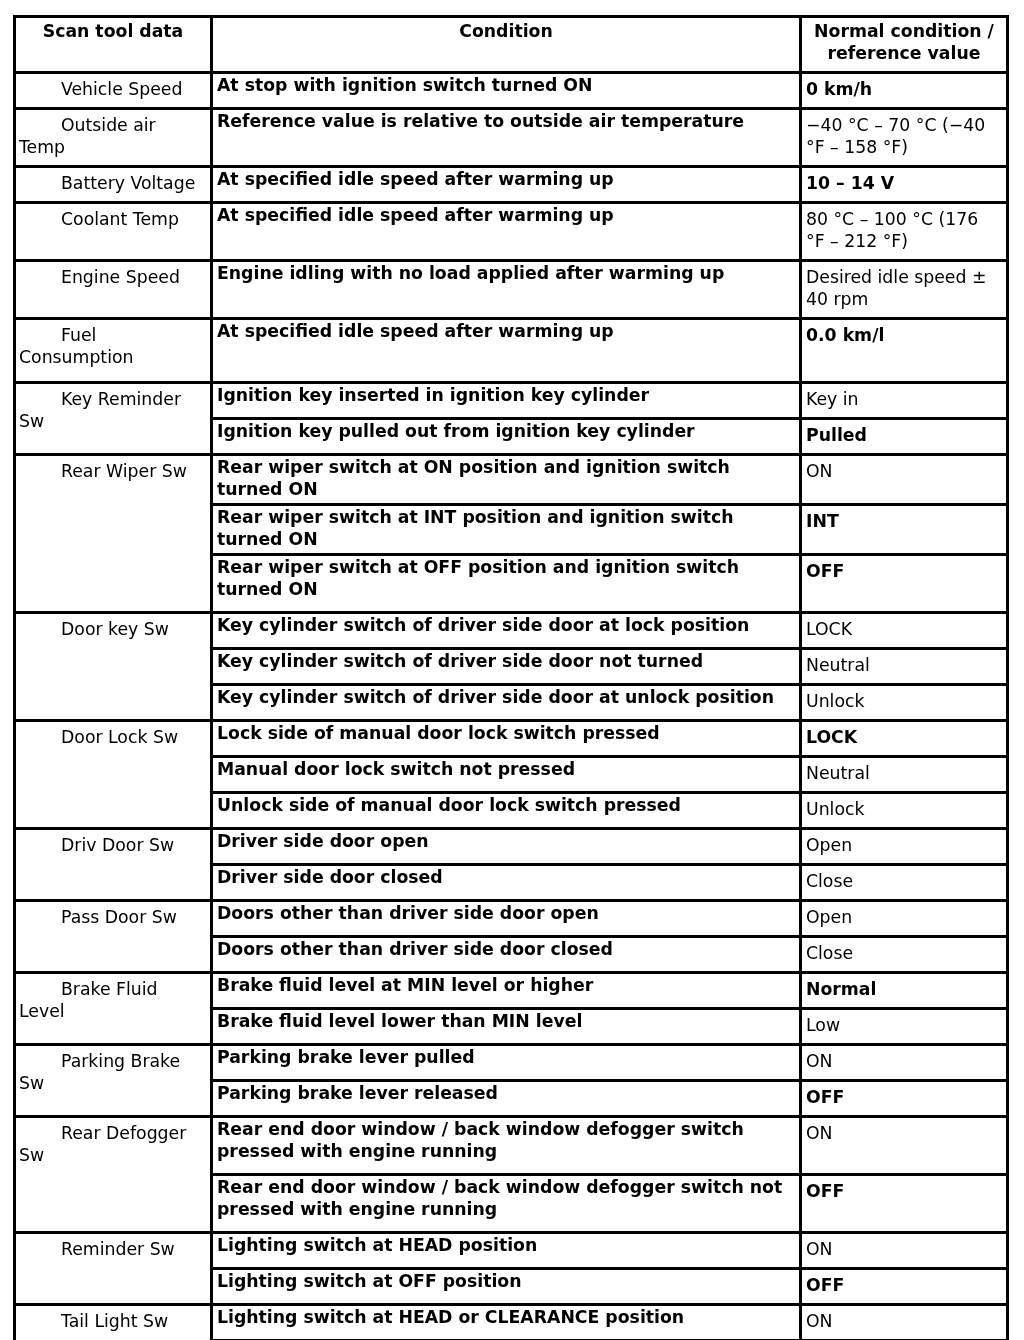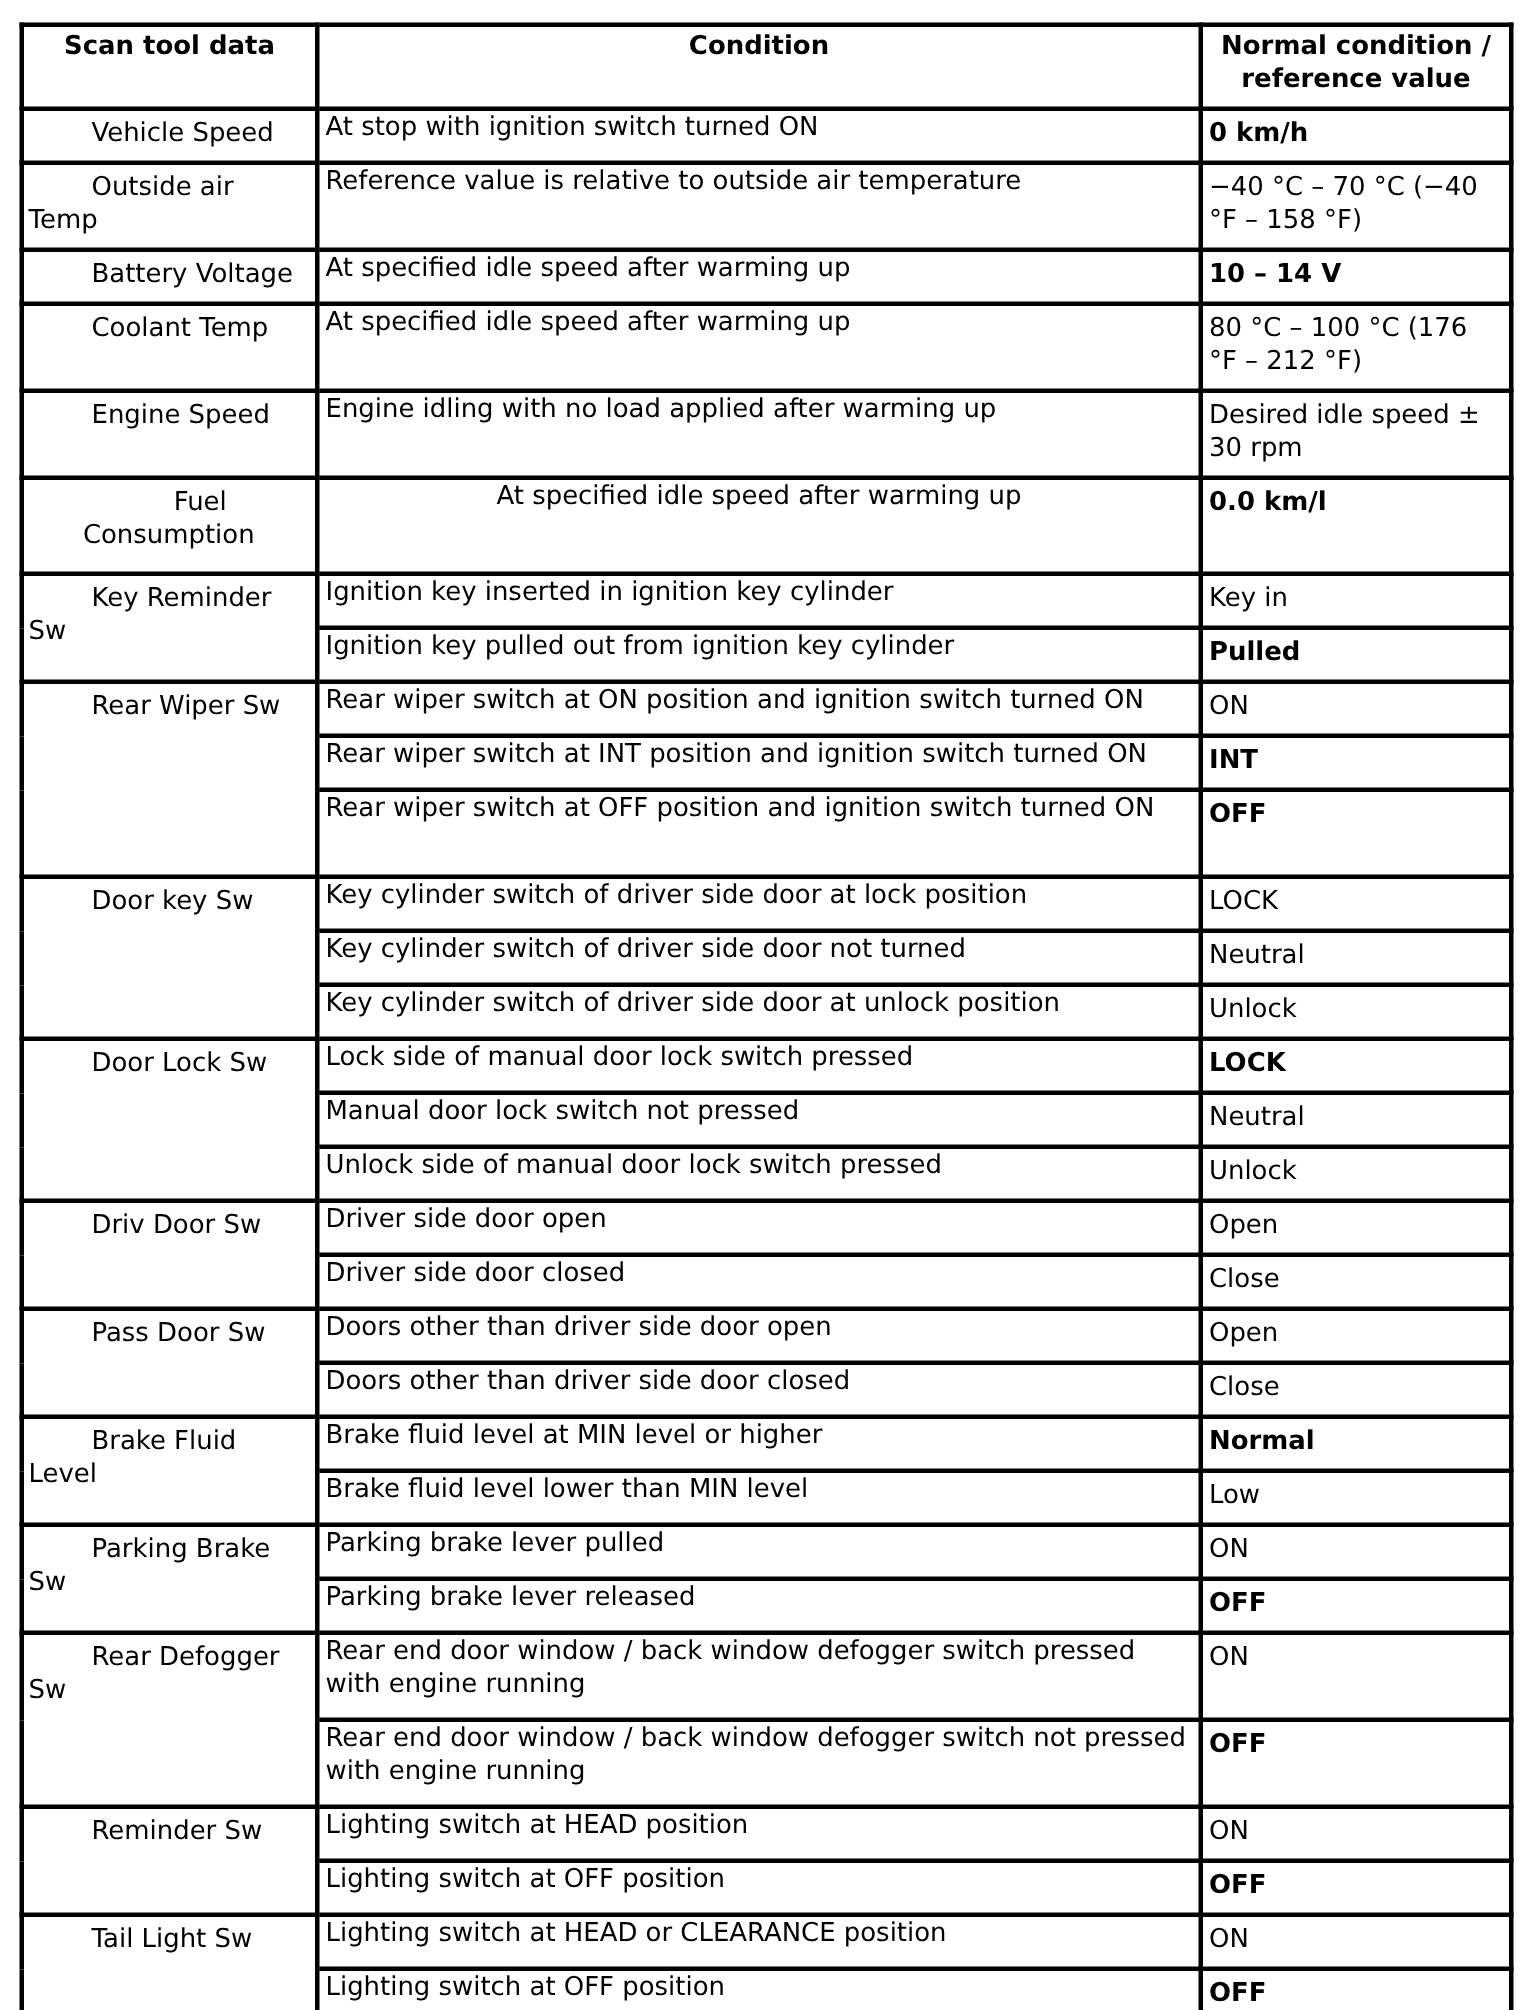--- a/index.html
+++ b/index.html
@@ -23,29 +23,29 @@
     font-weight: bold;
     text-align: center;
     padding-top: 2px;
     height: 48px;
   }
   table.scan td.item {
     text-indent: 42px;
     padding-left: 3px;
     padding-top: 4px;
   }
-  table.scan td.cond { padding-top: 0; }
+  table.scan td.cond { padding-top: 0; font-weight: bold; }
   table.scan td.val { text-align: left; padding-top: 4px; }
   td.bold { font-weight: bold; }
   col.c1 { width: 197px; }
   col.c2 { width: 589px; }
   col.c3 { width: 207px; }
   tr.h1 td { height: 26px; }
   tr.h2 td { height: 48px; }
-  tr.h3 td { height: 54px; text-align: center; }
+  tr.h3 td { height: 54px; }
 </style>
 </head>
 <body>
 
 <table class="scan">
   <colgroup>
       <col class="c1">
       <col class="c2">
       <col class="c3">
     </colgroup>
@@ -73,21 +73,21 @@
         <td class="val bold">10 – 14 V</td>
       </tr>
       <tr class="h2">
         <td class="item" rowspan="1">Coolant Temp</td>
         <td class="cond">At specified idle speed after warming up</td>
         <td class="val">80 °C – 100 °C (176 °F – 212 °F)</td>
       </tr>
       <tr class="h2">
         <td class="item" rowspan="1">Engine Speed</td>
         <td class="cond">Engine idling with no load applied after warming up</td>
-        <td class="val">Desired idle speed ± 30 rpm</td>
+        <td class="val">Desired idle speed ± 40 rpm</td>
       </tr>
       <tr class="h3">
         <td class="item" rowspan="1">Fuel Consumption</td>
         <td class="cond">At specified idle speed after warming up</td>
         <td class="val bold">0.0 km/l</td>
       </tr>
       <tr class="h1">
         <td class="item" rowspan="2">Key Reminder Sw</td>
         <td class="cond">Ignition key inserted in ignition key cylinder</td>
         <td class="val">Key in</td>

